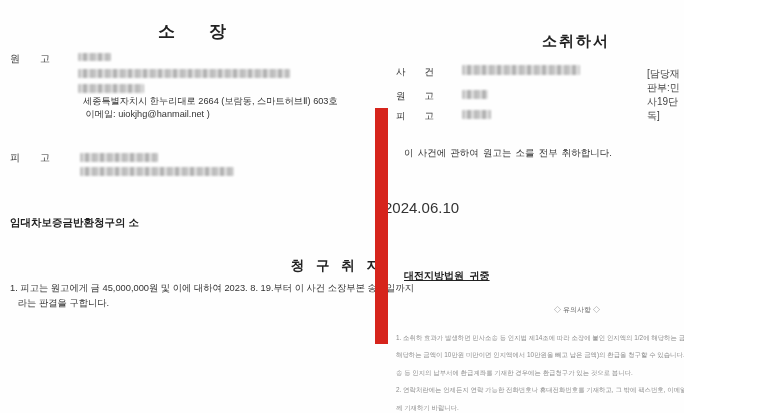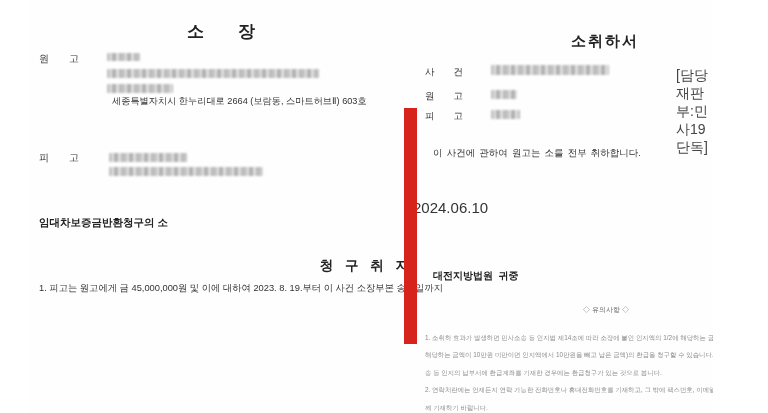--- a/index.html
+++ b/index.html
@@ -3,47 +3,46 @@
 <meta charset="utf-8">
 <style>
   html,body{margin:0;padding:0;background:#ffffff;}
   .page{
     position:relative;
     width:684px;height:413px;
     background:#fefefe;
     overflow:hidden;
     font-family:"Liberation Sans", sans-serif;
     color:#3a3a3a;
-    margin-left:29px;
   }
   .abs{position:absolute;}
 
   
   .l-title{left:0;top:9px;width:384px;text-align:center;
     font-size:17px;font-weight:700;color:#222;white-space:pre;}
   .l-plaintiff-label{left:10px;top:52px;font-size:10px;color:#333;white-space:pre;}
   .l-attorney{left:83px;top:95px;font-size:9.2px;line-height:12.9px;color:#333;}
   .l-attorney div{white-space:pre;}
   .l-defendant-label{left:10px;top:151px;font-size:10px;color:#333;white-space:pre;}
   .l-case-name{left:10px;top:216px;font-size:10.5px;font-weight:700;color:#222;}
   .l-claim-title{left:0;top:246px;width:384px;text-align:right;
     font-size:13.5px;font-weight:700;letter-spacing:4px;color:#222;}
   .l-claims{left:10px;top:281px;width:370px;font-size:9.3px;line-height:14.6px;color:#333;}
   .l-claims div{white-space:pre;}
 
   
   .r-title{left:384px;top:22px;width:384px;text-align:center;
     font-size:15px;font-weight:700;letter-spacing:2px;color:#222;font-family:Liberation Mono, monospace;}
   .r-case-label{left:396px;top:66px;font-size:9.5px;color:#333;white-space:pre;}
-  .r-case-tag{left:647px;top:67px;font-size:14px;color:#444;}
+  .r-case-tag{left:647px;top:67px;font-size:10px;color:#444;}
   .r-plaintiff-label{left:396px;top:90px;font-size:9.5px;color:#333;white-space:pre;}
   .r-defendant-label{left:396px;top:110px;font-size:9.5px;color:#333;white-space:pre;}
   .r-body{left:404px;top:147px;font-size:9.5px;color:#333;word-spacing:1.5px;}
   .r-date{left:384px;top:199px;width:384px;text-align:left;font-size:15px;color:#333;}
-  .r-court{left:404px;top:269px;font-size:10px;font-weight:700;color:#222;white-space:pre;}
+  .r-court{left:404px;top:269px;font-size:10px;font-weight:700;color:#222;white-space:pre;text-decoration:underline;}
   .r-notice-title{left:396px;top:305px;width:362px;text-align:center;
     font-size:7px;color:#666;}
   .r-notices{left:396px;top:329px;width:364px;font-size:6.4px;
     line-height:17.4px;color:#8a8a8a;}
   .r-notices div{white-space:pre;}
 
   
   .redbar{position:absolute;background:#d6241c;}
   .redbar-mid{left:375px;top:108px;width:13px;height:236px;}
   .redbar-right{left:757px;top:113px;width:11px;height:230px;}
@@ -81,32 +80,34 @@
     <h1 class="abs l-title">소　　장</h1>
 
     <span class="abs l-plaintiff-label">원　　고</span>
 
     <span class="redact rd-l-name"></span>
     <span class="redact rd-l-addr1"></span>
     <span class="redact rd-l-addr2"></span>
 
     <div class="abs l-attorney">
       <div>세종특별자치시 한누리대로 2664 (보람동, 스마트허브Ⅱ) 603호</div>
+      <div> 이메일: uiokjhg@hanmail.net )</div>
     </div>
 
     <span class="abs l-defendant-label">피　　고</span>
     <span class="redact rd-l-def1"></span>
     <span class="redact rd-l-def2"></span>
 
     <div class="abs l-case-name">임대차보증금반환청구의 소</div>
 
     <h2 class="abs l-claim-title">청 구 취 지</h2>
 
     <div class="abs l-claims">
       <div>1. 피고는 원고에게 금 45,000,000원 및 이에 대하여 2023. 8. 19.부터 이 사건 소장부본 송달일까지</div>
+      <div>   라는 판결을 구합니다.</div>
     </div>
   </section>
 
   <section>
     <h1 class="abs r-title">소취하서</h1>
 
     <span class="abs r-case-label">사　　건</span>
     <span class="redact rd-r-case"></span>
     <span class="abs r-case-tag">[담당재판부:민사19단독]</span>
 

